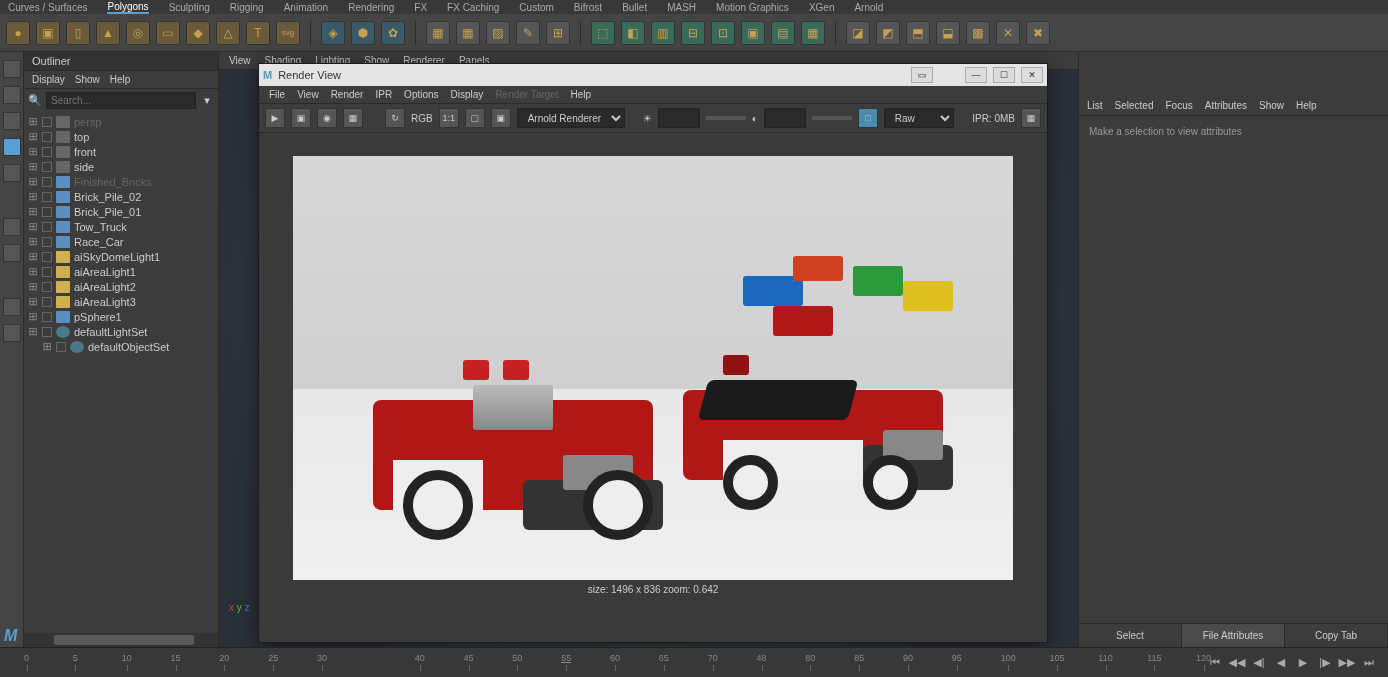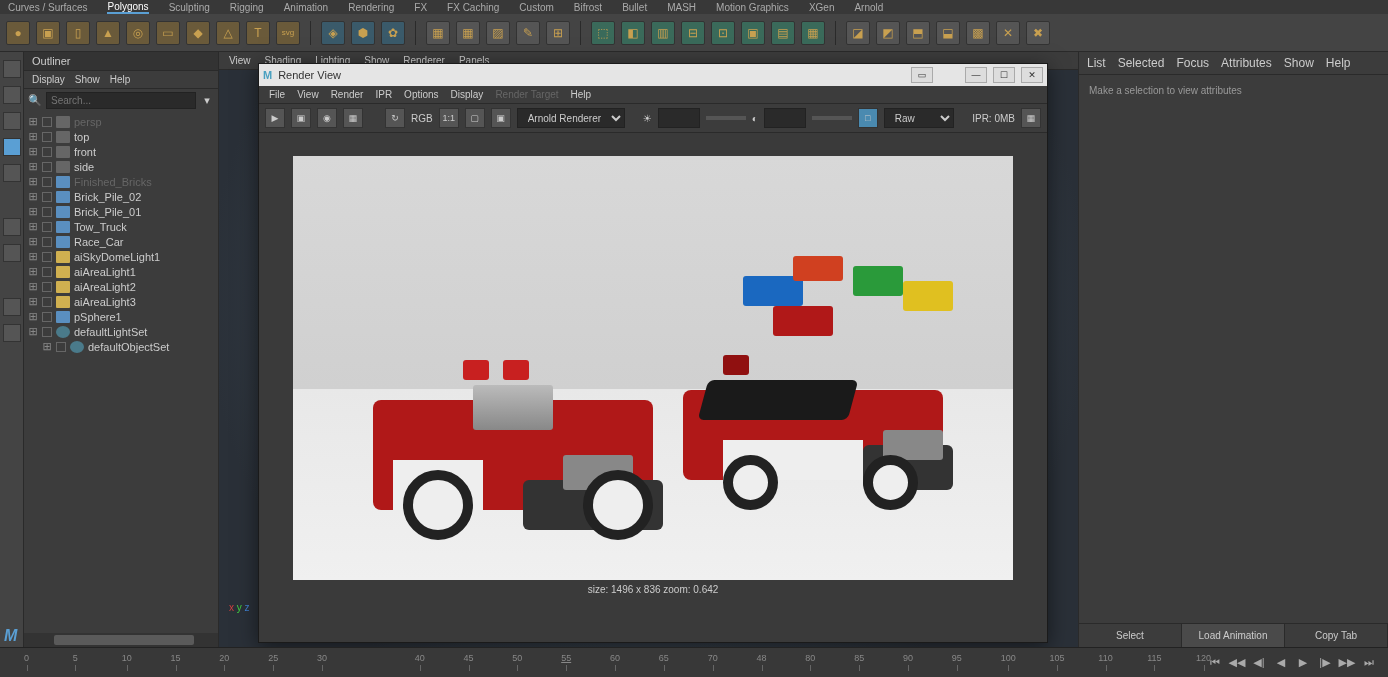--- a/index.html
+++ b/index.html
@@ -94,21 +94,21 @@
 .brick.b2{left:60px;top:20px;width:50px;height:25px;background:#d04020;}
 .brick.b3{left:120px;top:30px;width:50px;height:30px;background:#2a9a3a;}
 .brick.b4{left:170px;top:45px;width:50px;height:30px;background:#e0c020;}
 .brick.b5{left:40px;top:70px;width:60px;height:30px;background:#b01818;}
 .rw-status { text-align:right; font-size:10px; color:#ccc; padding:4px; }
 .rw-scroll { height:14px; background:#333; display:flex; align-items:center; margin:0 8px 6px; }
 .rw-scroll-thumb { height:10px; background:#666; width:50%; margin:0 auto; }
 
 
 .right-panel { width:310px; background:#3c3c3c; border-left:1px solid #2a2a2a; display:flex; flex-direction:column; }
-.right-menu { display:flex; gap:12px; padding:4px 8px; font-size:12px; border-bottom:1px solid #2a2a2a; }
+.right-menu { display:flex; gap:12px; padding:4px 8px; font-size:10px; border-bottom:1px solid #2a2a2a;margin-top:44px; }
 .right-body { flex:1; padding:10px; font-size:10px; color:#999; }
 .right-bottom { display:flex; border-top:1px solid #2a2a2a; }
 .right-bottom div { flex:1; text-align:center; padding:6px; font-size:10px; border-right:1px solid #2a2a2a; cursor:pointer; }
 .right-bottom div.active { background:#4a4a4a; }
 
 
 .timeline { position:absolute; bottom:0; left:0; right:0; height:30px; background:#383838; border-top:1px solid #222; display:flex; align-items:center; }
 .timeline-track { flex:1; position:relative; height:20px; margin-left:24px; }
 .timeline-tick { position:absolute; top:0; font-size:9px; color:#888; }
 .timeline-tick::before { content:''; position:absolute; left:50%; top:12px; width:1px; height:6px; background:#666; }
@@ -333,21 +333,21 @@
         <span>List</span>
         <span>Selected</span>
         <span>Focus</span>
         <span>Attributes</span>
         <span>Show</span>
         <span>Help</span>
       </div>
     <div class="right-body">Make a selection to view attributes</div>
     <div class="right-bottom" id="attr-tabs">
         <div>Select</div>
-        <div class="active">Load Animation</div>
+        <div class="active">File Attributes</div>
         <div>Copy Tab</div>
       </div>
   </div>
 </div>
 
 <div class="render-window">
   <div class="rw-titlebar">
     <span style="color:#4aa0c0;font-weight:bold">M</span>
     <span>Render View</span>
     <span class="spacer"></span>

